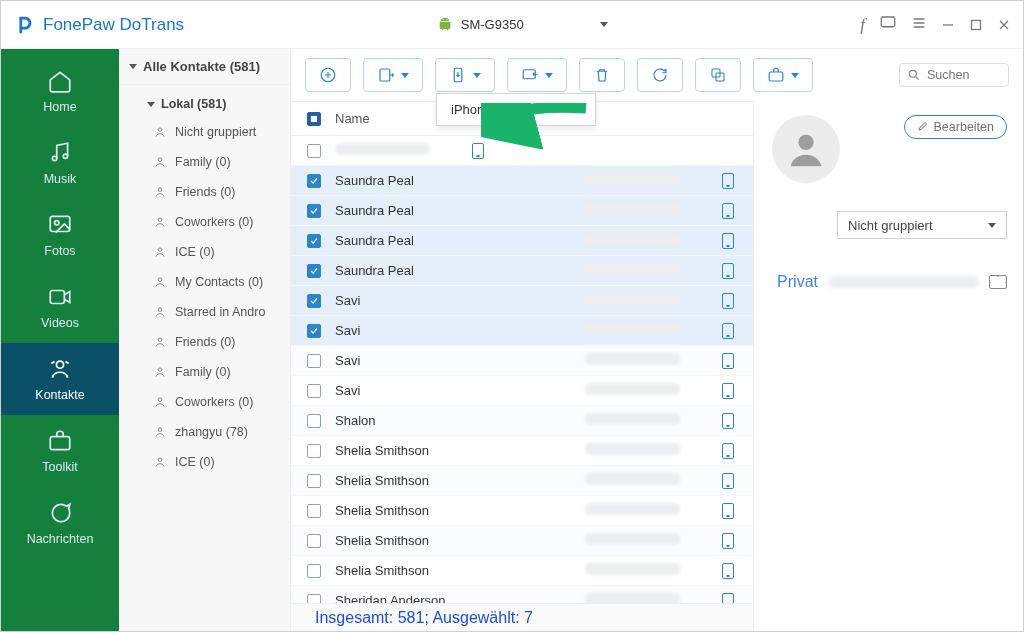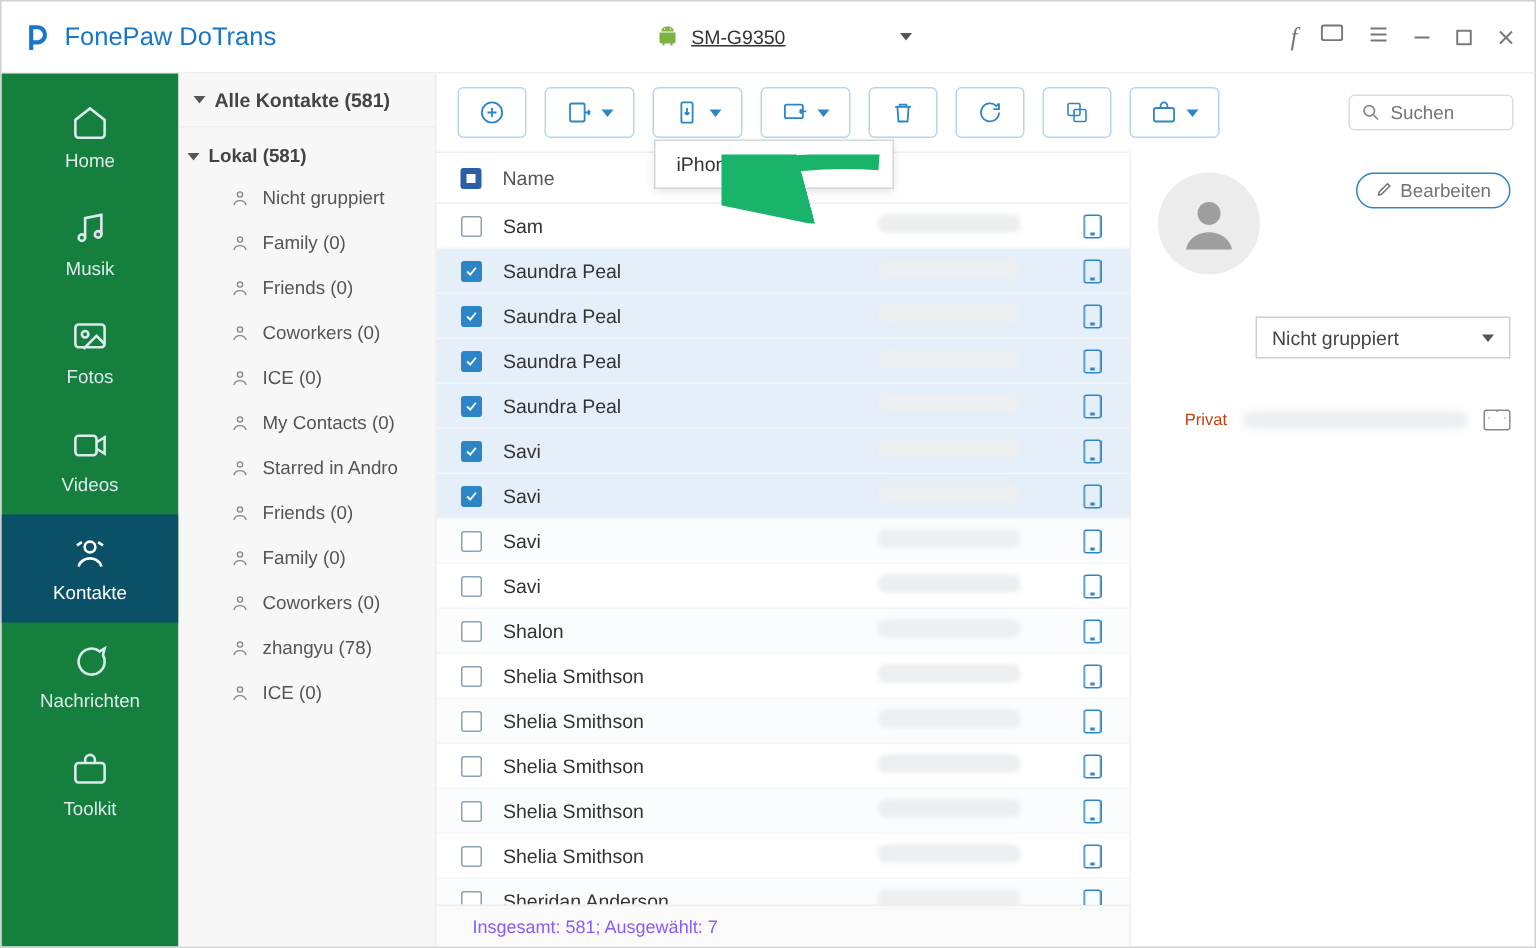--- a/index.html
+++ b/index.html
@@ -3,36 +3,36 @@
 <meta charset="utf-8">
 <style>
   * { box-sizing: border-box; margin: 0; padding: 0; }
   body { font-family: -apple-system, Segoe UI, Arial, sans-serif; font-size: 13px; color: #333; background: #fff; }
   .frame { width: 1024px; height: 632px; border: 1px solid #d0d0d0; margin: 0; position: relative; display: flex; flex-direction: column; overflow: hidden; }
 
   .titlebar { height: 48px; display: flex; align-items: center; padding: 0 12px; border-bottom: 1px solid #eee; }
   .logo { width: 22px; height: 22px; margin-right: 8px; color: #1976c8; }
   .app-title { color: #1976c8; font-size: 17px; font-weight: 500; flex: 0 0 auto; }
   .titlebar-center { flex: 1; display: flex; justify-content: center; align-items: center; }
-  .device-select { display: flex; align-items: center; gap: 8px; cursor: pointer; padding: 4px 8px; text-decoration: underline; }
+  .device-select { display: flex; align-items: center; gap: 8px; cursor: pointer; padding: 4px 8px; }
   .android-icon { color: #7cb342; }
   .titlebar-right { display: flex; align-items: center; gap: 14px; color: #777; }
   .titlebar-right .ico { cursor: pointer; }
   .win-btn { width: 14px; height: 14px; display: inline-flex; align-items: center; justify-content: center; }
 
   .main { flex: 1; display: flex; min-height: 0; }
   .sidebar { width: 118px; background: #15803d; color: #dce9ee; display: flex; flex-direction: column; padding-top: 6px; }
   .side-item { display: flex; flex-direction: column; align-items: center; justify-content: center; gap: 6px; height: 72px; cursor: pointer; font-size: 12.5px; }
   .side-item.active { background: #0a5167; color: #fff; }
   .side-item svg { width: 26px; height: 26px; }
 
   .tree-col { width: 172px; background: #f7f7f7; border-right: 1px solid #eee; overflow: hidden; }
   .tree-head { display: flex; align-items: center; padding: 10px 10px; font-weight: 600; font-size: 13px; color: #444; border-bottom: 1px solid #eee; gap: 6px; }
   .tree-list { padding: 4px 0; }
-  .tree-group { display: flex; align-items: center; gap: 6px; padding: 8px 10px 6px 6px; font-weight: 600; font-size: 12.5px; color: #444; }
+  .tree-group { display: flex; align-items: center; gap: 6px; padding: 8px 10px 6px 28px; font-weight: 600; font-size: 12.5px; color: #444; }
   .tree-item { display: flex; align-items: center; gap: 8px; padding: 8px 4px 8px 34px; font-size: 12.5px; color: #555; cursor: pointer; white-space: nowrap; overflow: hidden; }
   .tree-item svg { width: 14px; height: 14px; color: #888; flex: 0 0 auto; }
 
   .content { flex: 1; display: flex; flex-direction: column; min-width: 0; }
   .toolbar { display: flex; align-items: center; gap: 12px; padding: 9px 14px; }
   .tbtn { border: 1px solid #b7d6ee; border-radius: 4px; height: 34px; min-width: 46px; display: inline-flex; align-items: center; justify-content: center; color: #2b85c6; background: #fff; cursor: pointer; gap: 6px; padding: 0 10px; position: relative; }
   .tbtn.caret { min-width: 60px; }
   .tspacer { flex: 1; }
   .search { display: flex; align-items: center; gap: 6px; border: 1px solid #ddd; border-radius: 4px; padding: 4px 7px; color: #999; width: 110px; }
   .search input { border: none; outline: none; width: 74px; font-size: 12.5px; color: #555; }
@@ -49,29 +49,29 @@
   .row.selected { background: #e4effa; }
   .row.alt:not(.selected) { background: #fbfcfd; }
   .smudge { display: inline-block; width: 95px; height: 12px; background: #eceef0; border-radius: 5px; filter: blur(1.5px); }
   .chk { width: 14px; height: 14px; border: 1px solid #8aa3b5; border-radius: 2px; display: inline-flex; align-items: center; justify-content: center; background: #fff; }
   .chk.checked { background: #2b85c6; border-color: #2b85c6; color: #fff; }
   .chk.indet { background: #2a5fa4; border-color: #2a5fa4; }
   .chk.indet::after { content: ""; width: 6px; height: 6px; background: #fff; }
   .dev-ico { width: 12px; height: 16px; border: 1.4px solid #2b85c6; border-radius: 2px; position: relative; }
   .dev-ico::after { content: ""; position: absolute; bottom: 1px; left: 50%; transform: translateX(-50%); width: 3px; height: 1.5px; background: #2b85c6; }
 
-  .tfoot { height: 28px; border-top: 1px solid #eee; display: flex; align-items: center; padding: 0 24px; font-size: 12px; color: #8b5cf6; background: #fafafa; }
+  .tfoot { height: 28px; border-top: 1px solid #eee; display: flex; align-items: center; padding: 0 24px; font-size: 16px; color: #1d4ed8; background: #fafafa; }
 
   .detail { width: 270px; border-left: 1px solid #eee; padding: 14px 16px 8px 16px; display: flex; flex-direction: column; align-items: stretch; }
   .detail-top { display: flex; justify-content: space-between; align-items: flex-start; }
   .avatar { width: 68px; height: 68px; border-radius: 50%; background: #ececec; display: flex; align-items: center; justify-content: center; color: #9e9e9e; margin-left: 2px; }
   .edit-btn { border: 1px solid #2b85c6; color: #737373; background: #fff; border-radius: 14px; padding: 4px 12px; font-size: 12.5px; cursor: pointer; display: inline-flex; align-items: flex-start; gap: 5px; }
   .group-select { margin-top: 28px; border: 1px solid #cfcfcf; height: 28px; display: flex; align-items: center; justify-content: space-between; padding: 0 10px; font-size: 13px; color: #444; cursor: pointer; background: #fff; margin-left: auto; width: 170px; }
   .detail-row { margin-top: 34px; display: flex; align-items: center; gap: 10px; }
-  .detail-label { width: 48px; text-align: right; color: #c2410c; font-size: 11px; }
+  .detail-label { width: 48px; text-align: right; color: #3b82f6; font-size: 16px; }
   .smudge2 { flex: 1; height: 12px; background: #eceef0; border-radius: 6px; filter: blur(2px); }
   .mail-ico { width: 18px; height: 14px; border: 1.3px solid #888; border-radius: 2px; position: relative; }
   .mail-ico::after { content: ""; position: absolute; left: 0; right: 0; top: 0; height: 7px; background: linear-gradient(to bottom right, transparent 49%, #888 50%, transparent 51%), linear-gradient(to bottom left, transparent 49%, #888 50%, transparent 51%); background-size: 50% 100%; background-repeat: no-repeat; background-position: left, right; }
 
   .dropdown { position: absolute; top: 100%; left: 0; margin-top: 2px; background: #fff; border: 1px solid #d0d8de; box-shadow: 0 2px 6px rgba(0,0,0,.1); min-width: 160px; z-index: 10; }
   .dropdown-item { padding: 8px 14px; font-size: 13px; color: #333; text-align: left; }
 
   .arrow-overlay { position: absolute; top: 102px; left: 480px; pointer-events: none; z-index: 20; }
 
   .caret-down { display: inline-block; width: 0; height: 0; border-left: 4px solid transparent; border-right: 4px solid transparent; border-top: 5px solid currentColor; }
@@ -168,31 +168,31 @@
       <div class="side-item active">
         <svg viewBox="0 0 24 24" fill="none" stroke="currentColor" stroke-width="1.6">
             <circle cx="12" cy="8" r="3.3"></circle>
             <path d="M5 20c1-4 5-5 7-5s6 1 7 5"></path>
             <path d="M7 5l-3 2M17 5l3 2"></path>
           </svg>
         <span>Kontakte</span>
       </div>
       <div class="side-item">
         <svg viewBox="0 0 24 24" fill="none" stroke="currentColor" stroke-width="1.6">
+            <rect x="3" y="8" width="18" height="12" rx="2"></rect>
+            <path d="M9 8V6a3 3 0 0 1 6 0v2"></path>
+          </svg>
+        <span>Toolkit</span>
+      </div>
+      <div class="side-item">
+        <svg viewBox="0 0 24 24" fill="none" stroke="currentColor" stroke-width="1.6">
             <path d="M21 12a8 8 0 1 1-3-6.2L21 4l-1 4a8 8 0 0 1 1 4z"></path>
             <path d="M8 12h.01M12 12h.01M16 12h.01"></path>
           </svg>
         <span>Nachrichten</span>
-      </div>
-      <div class="side-item">
-        <svg viewBox="0 0 24 24" fill="none" stroke="currentColor" stroke-width="1.6">
-            <rect x="3" y="8" width="18" height="12" rx="2"></rect>
-            <path d="M9 8V6a3 3 0 0 1 6 0v2"></path>
-          </svg>
-        <span>Toolkit</span>
       </div>
     </div>
 
     <div class="tree-col">
       <div class="tree-head">
         <span class="caret-down" style="color:#555"></span>
         <span>Alle Kontakte  (581)</span>
       </div>
       <div class="tree-list">
         <div class="tree-group">
@@ -360,21 +360,20 @@
                 <span class="chk indet"></span>
               </span>
             <span class="col-name">Name</span>
             <span class="col-dev"></span>
           </div>
           <div class="tbody" id="tbody">
               <div class="row">
                 <span class="col-check">
                   <span class="chk"></span>
                 </span>
-                <span class="col-name">Sam</span>
                 <span style="width:120px"><span class="smudge"></span></span>
                 <span class="col-dev">
                   <span class="dev-ico"></span>
                 </span>
               </div>
               <div class="row selected alt">
                 <span class="col-check">
                   <span class="chk checked">
                     <svg width="10" height="10" viewBox="0 0 24 24" fill="none" stroke="#fff" stroke-width="3">
                       <path d="M5 12l5 5 9-11"></path>

